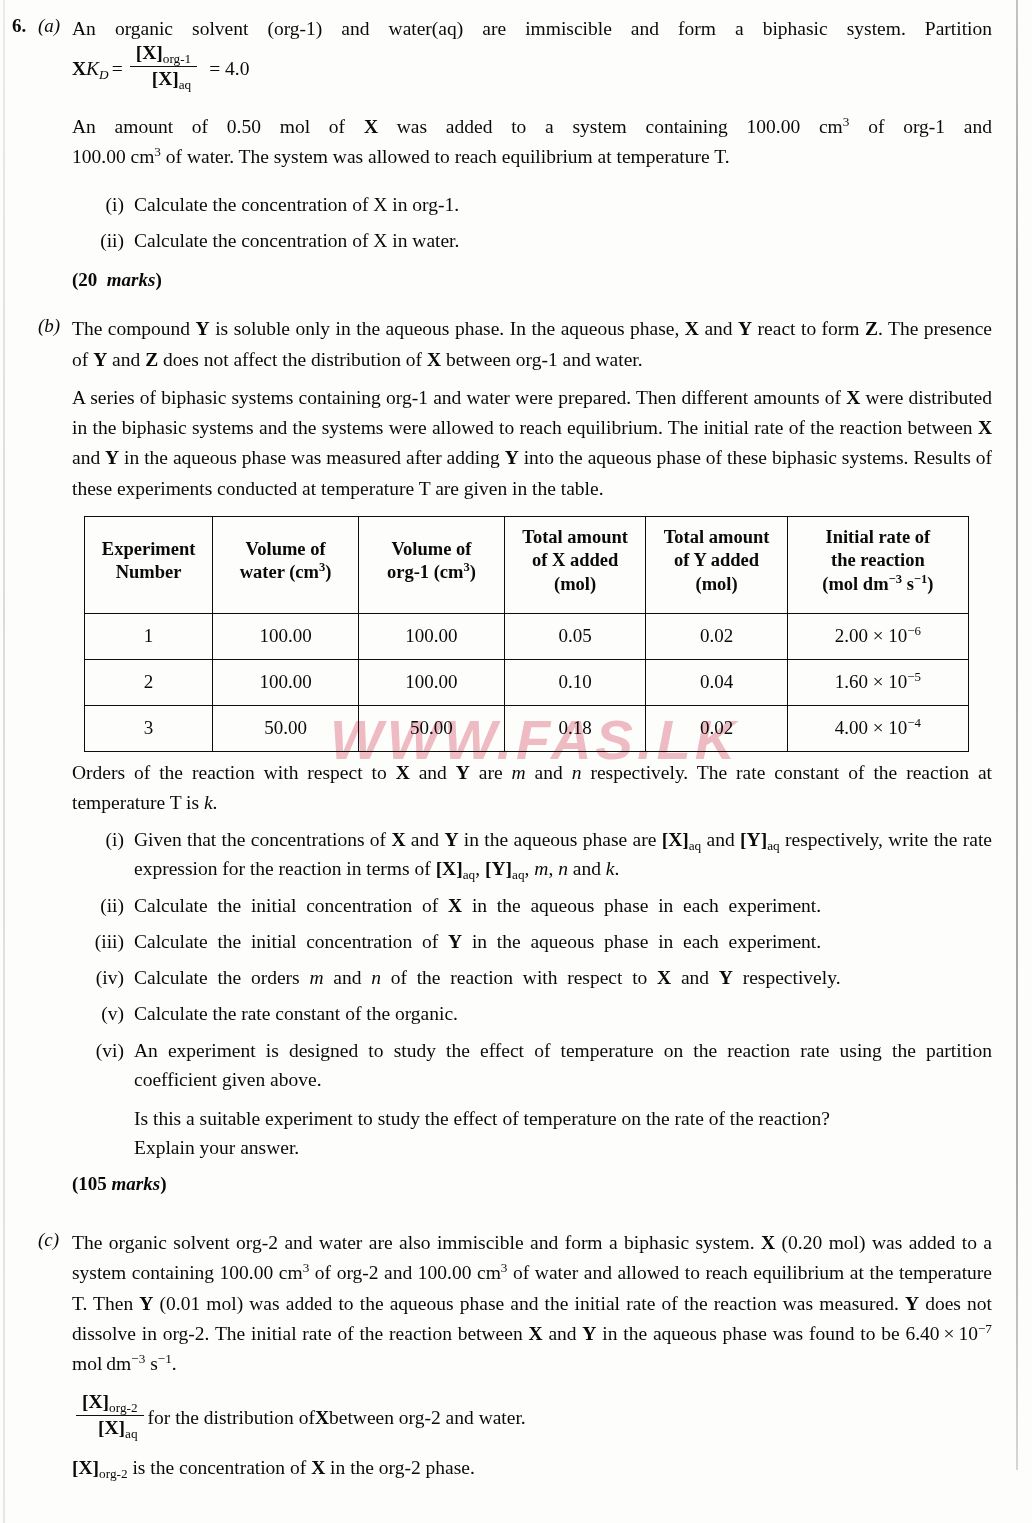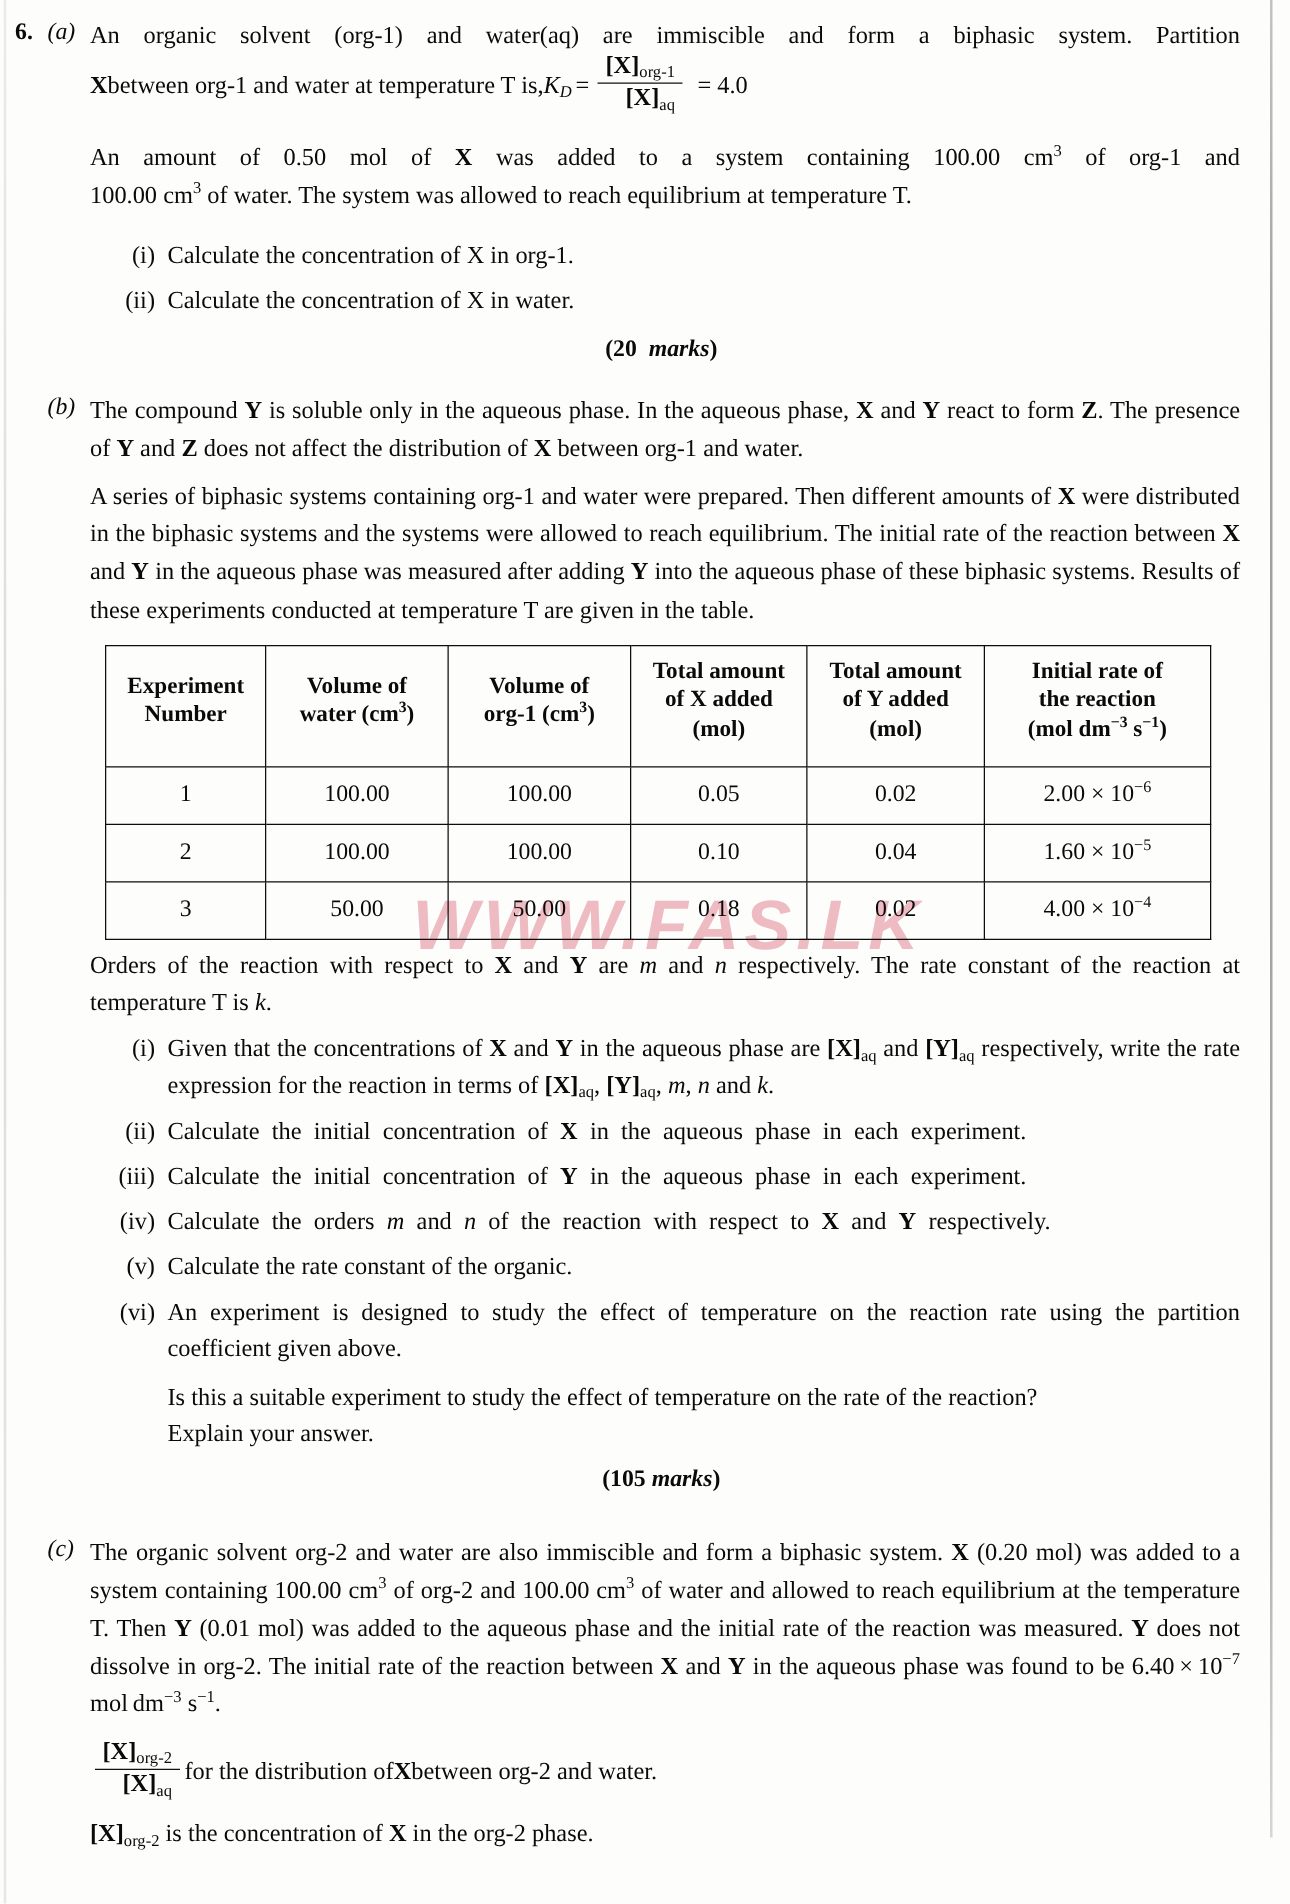--- a/index.html
+++ b/index.html
@@ -107,21 +107,21 @@
     padding-right: 10px;
     white-space: nowrap;
   }
   .roman-body {
     flex: 1 1 auto;
     text-align: justify;
   }
 
   
   .marks {
-    text-align: center;
+    text-align: left;
     font-weight: bold;
     font-size: 19px;
     padding-right: 6px;
   }
   .marks .mw { font-style: italic; }
 
   
   .frac {
     display: inline-flex;
     flex-direction: column;
@@ -214,21 +214,20 @@
   <div class="content">
 
     <div class="block">
       <div class="marker q-num">6.</div>
       <div class="marker part-label">(a)</div>
       <div class="body-text">
         <div class="just">An  organic  solvent  (org-1)  and  water(aq)  are  immiscible  and  form  a  biphasic  system. Partition</div>
 
         <div class="formula-line">
             <b>X</b>
-            <span> between org-1 and water at temperature T is, </span>
           <span class="it"><i>K</i><sub>D</sub></span>
           <span style="margin:0 3px;">=</span>
           <span class="frac">
             <span class="num"><b>[X]</b><sub>org-1</sub></span>
             <span class="den"><b>[X]</b><sub>aq</sub></span>
           </span>
           <span style="margin-left:8px;">= 4.0</span>
         </div>
 
         <div class="gap-md"></div>

